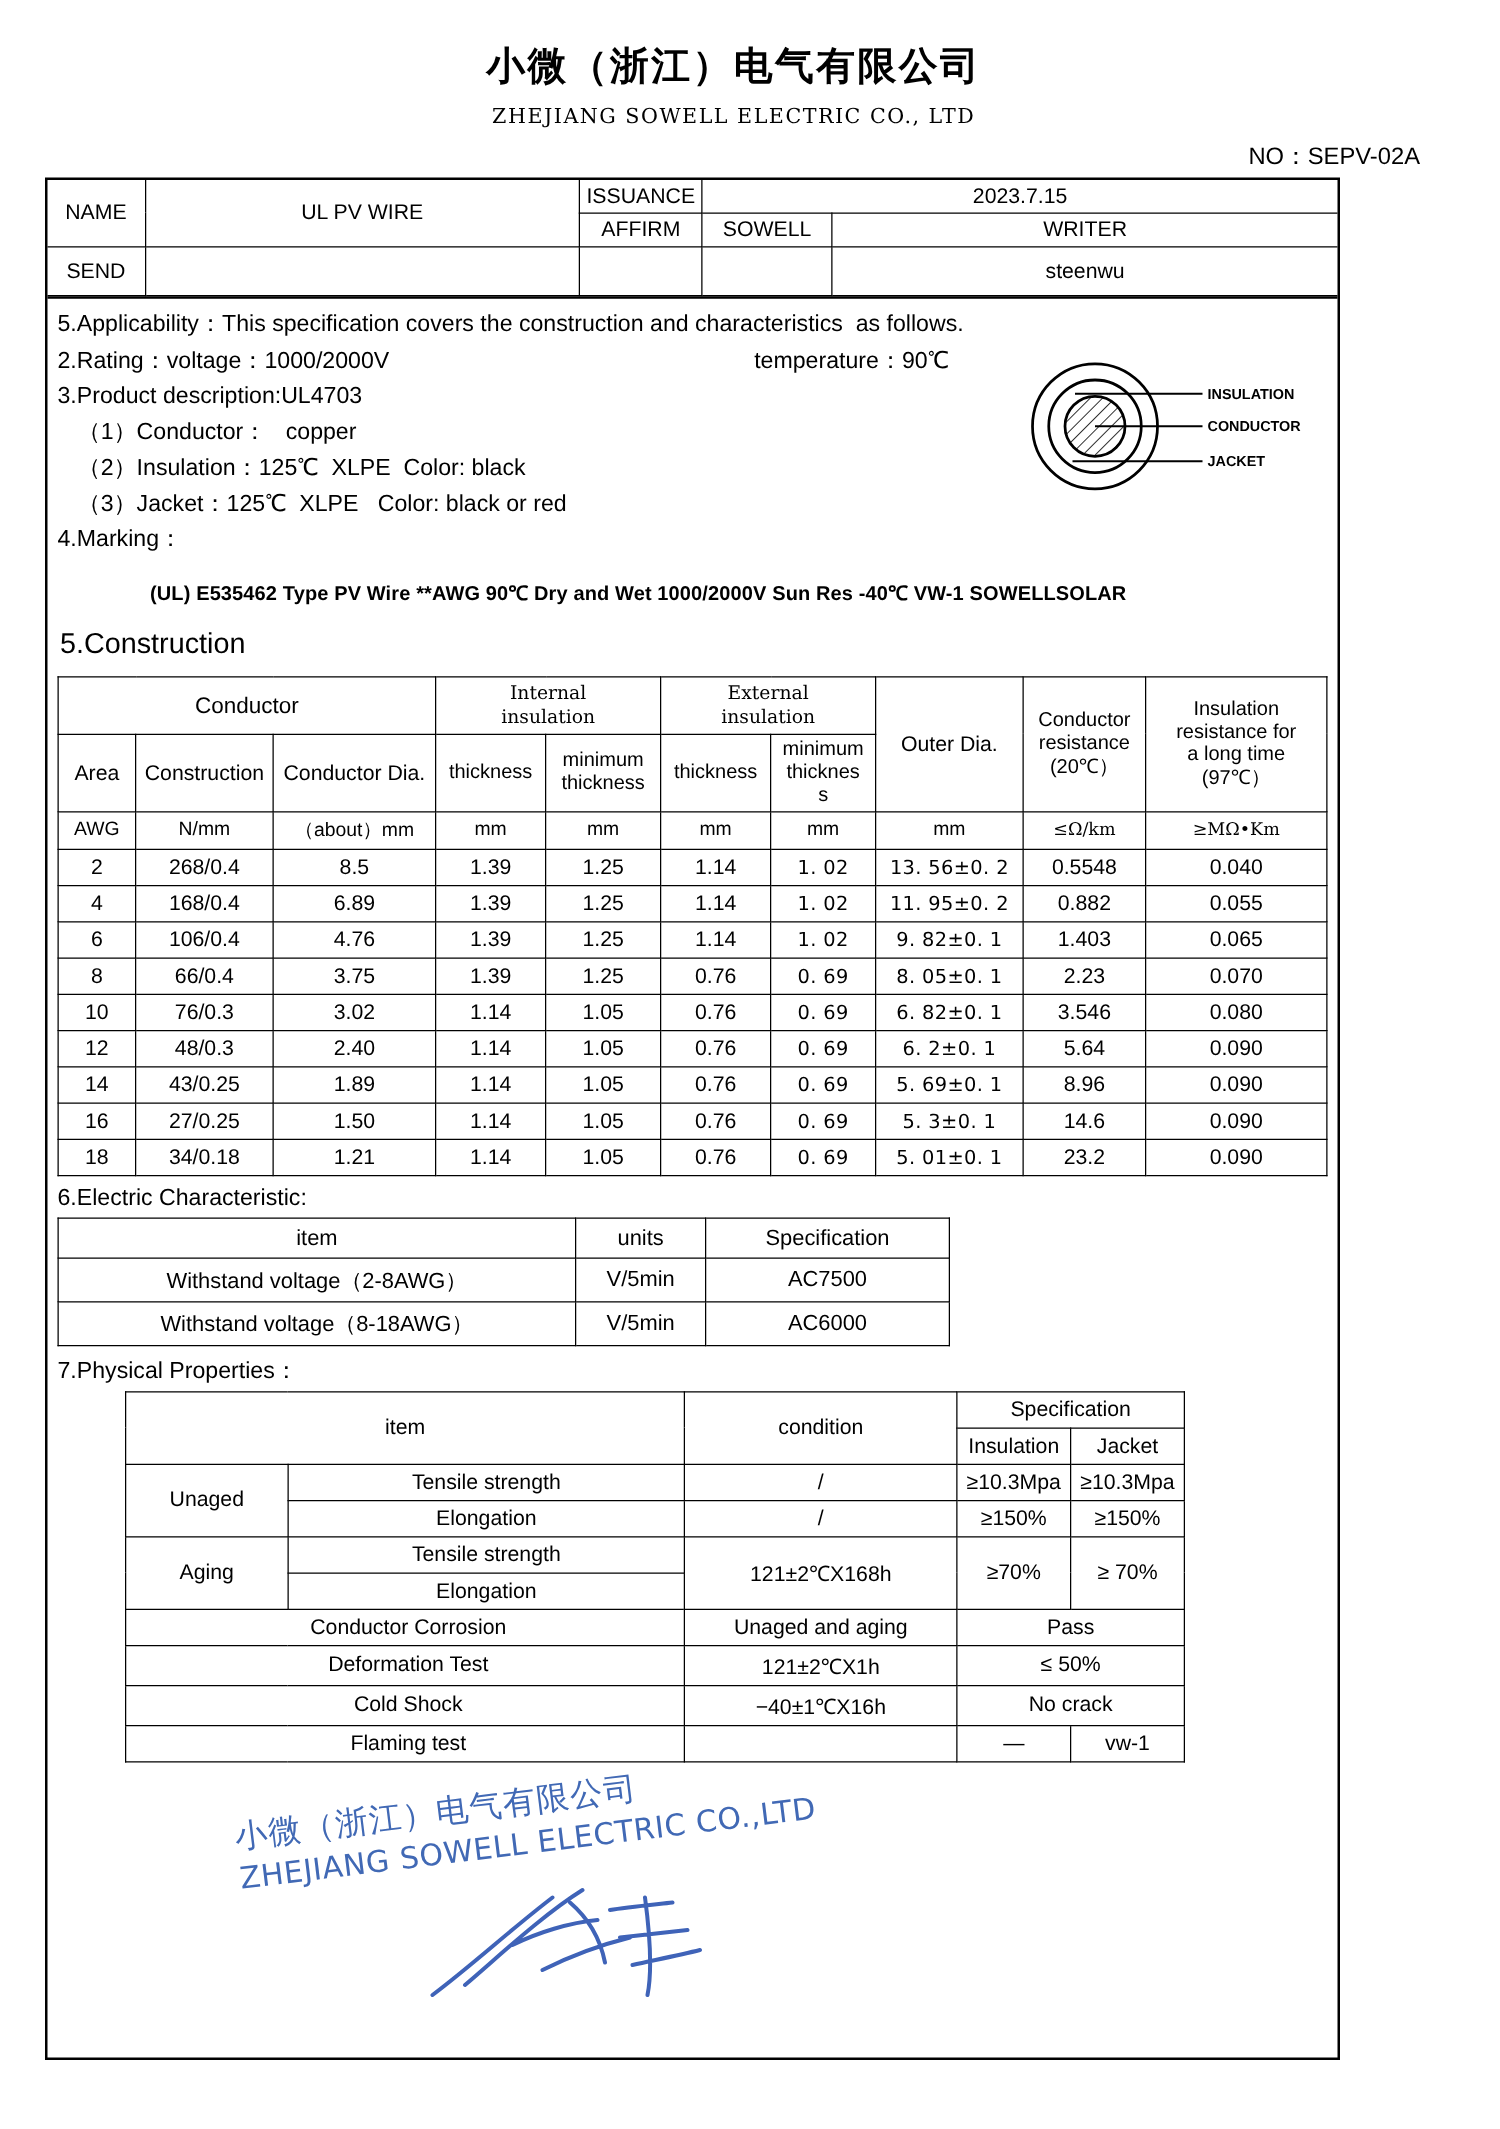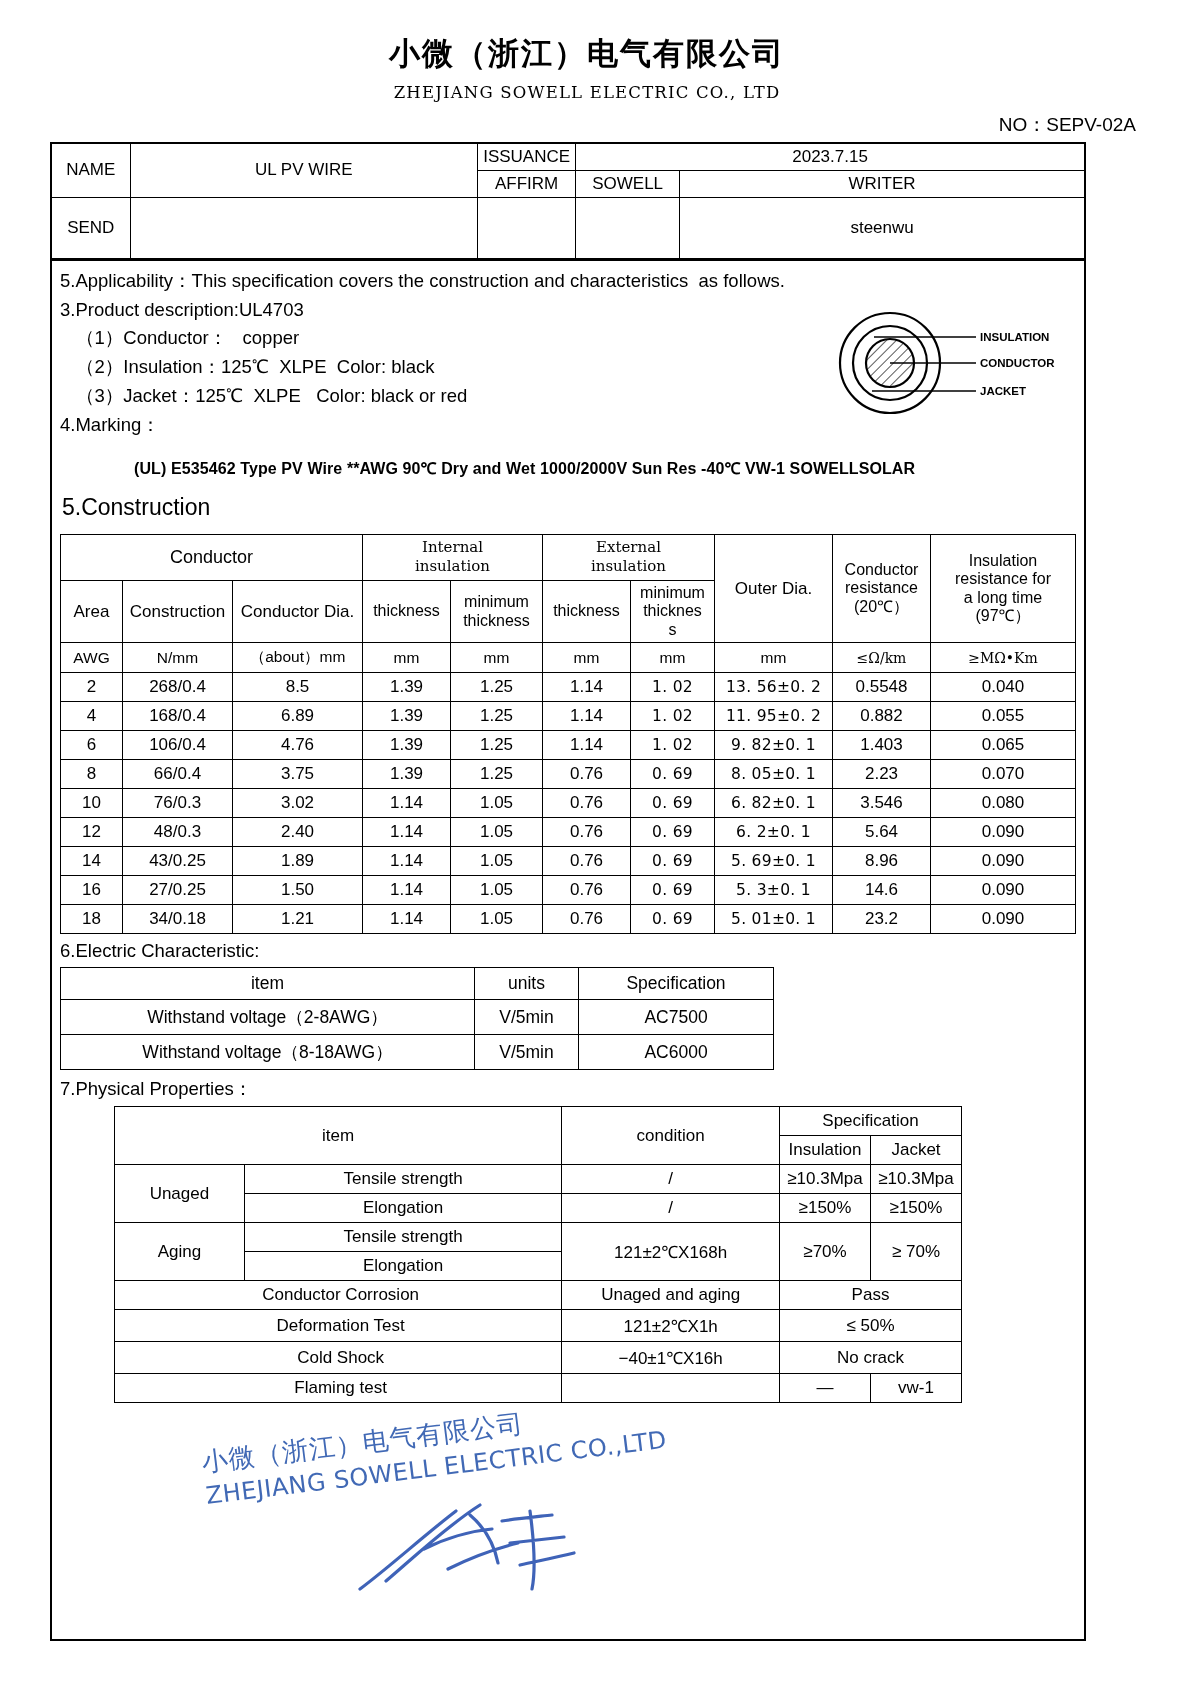--- a/index.html
+++ b/index.html
@@ -39,21 +39,21 @@
   .doc-no {
     text-align: right;
     font-size: 19px;
     padding: 10px 4px 4px 0;
   }
 
   
   .frame {
     border: 2.5px solid #000;
     width: 1036px;
-    margin-left: 16px;
+    margin-left: 2px;
   }
 
   table { border-collapse: collapse; width: 100%; }
   td, th { border: 1px solid #000; font-weight: normal; }
 
   
   .titleblock { border: none; }
   .titleblock td { padding: 3px 4px; font-size: 17px; text-align: center; }
   .titleblock .outer-l { border-left: none; }
   .titleblock .outer-r { border-right: none; }
@@ -174,33 +174,37 @@
         <td class="tb-title outer-t" rowspan="2">UL PV WIRE</td>
         <td class="tb-issuance outer-t">ISSUANCE</td>
         <td class="tb-date outer-t outer-r" colspan="3">2023.7.15</td>
       </tr>
       <tr>
         <td class="tb-sub">AFFIRM</td>
         <td class="tb-sub" style="width:104px">SOWELL</td>
         <td class="tb-sub outer-r" style="width:124px" colspan="2">WRITER</td>
       </tr>
       <tr>
-        <td class="tb-name outer-l" style="padding:20px 4px">SEND</td>
+        <td class="tb-name outer-l" style="padding:9px 4px">SEND</td>
         <td></td>
         <td></td>
         <td></td>
         <td class="tb-writer-val outer-r" colspan="2">steenwu</td>
       </tr>
     </tbody>
       </table>
 
     <div class="specblock">
 
       <div class="spec-line">5.Applicability：This specification covers the construction and characteristics  as follows.</div>
 
+      <div class="spec-rating-row">
+        <div class="spec-line">2.Rating：voltage：1000/2000V</div>
+        <div class="spec-line temp">temperature：90℃</div>
+      </div>
 
       <div class="spec-line">3.Product description:UL4703</div>
       <div class="spec-line spec-indent">（1）Conductor：   copper</div>
       <div class="spec-line spec-indent">（2）Insulation：125℃  XLPE  Color: black</div>
       <div class="spec-line spec-indent">（3）Jacket：125℃  XLPE   Color: black or red</div>
       <div class="spec-line">4.Marking：</div>
       <div class="marking-line">(UL) E535462 Type PV Wire **AWG 90℃ Dry and Wet 1000/2000V Sun Res -40℃ VW-1   SOWELLSOLAR</div>
 
       <div class="cable-diagram">
         <svg width="250" height="108" viewBox="0 0 250 108">

